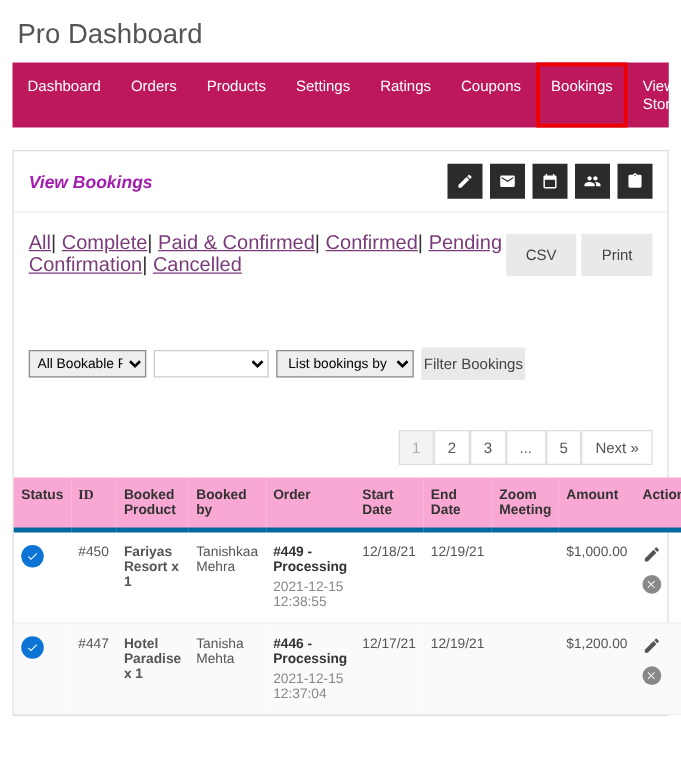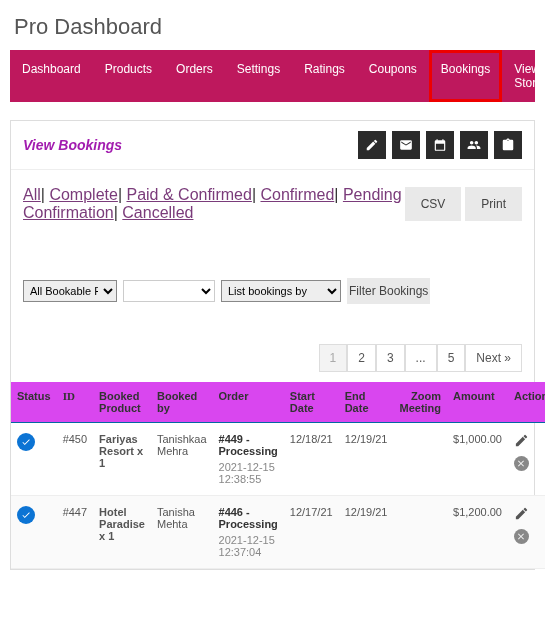--- a/index.html
+++ b/index.html
@@ -16,56 +16,56 @@
   .icon-btn svg { width: 14px; height: 14px; fill: #fff; }
   .filters-row { display: flex; justify-content: space-between; align-items: center; padding: 16px 12px 6px; }
   .status-links { font-size: 16px; color: #333; }
   .status-links a { color: #7a3b7a; text-decoration: underline; cursor: pointer; }
   .export-btns { display: flex; gap: 4px; }
   .grey-btn { background: #e9e9e9; border: none; padding: 10px 16px; font-size: 12px; cursor: pointer; color: #444; text-align: center; }
   .controls-row { display: flex; gap: 6px; padding: 50px 12px 10px; align-items: center; }
   select { border: 1px solid #888; background: #eee; font-size: 11px; padding: 2px 2px; height: 22px; }
   .sel1 { width: 94px; }
   .sel2 { width: 92px; background: #fff; border: 1px solid #ccc; }
-  .sel3 { width: 120px; }
+  .sel3 { width: 110px; text-align: center; }
   .pagination { display: flex; justify-content: flex-end; gap: 0; padding: 30px 12px 10px; }
   .pg { border: 1px solid #ddd; padding: 6px 10px; font-size: 12px; color: #555; cursor: pointer; background: #fff; }
   .pg.cur { background: #f3f3f3; color: #aaa; }
   table { width: 100%; border-collapse: collapse; font-size: 11px; }
-  thead th { text-align: left; background: #d946ef; padding: 8px 6px; font-weight: 700; color: #333; vertical-align: top; border-bottom: 1px solid #0369a1; }
+  thead th { text-align: left; background: #f9a8d4; padding: 8px 6px; font-weight: 700; color: #333; vertical-align: top; border-bottom: 4px solid #0369a1; }
   tbody td { padding: 10px 6px; vertical-align: top; border-bottom: 1px solid #eee; color: #555; }
   tbody tr.alt { background: #fafafa; }
   .status-dot { width: 18px; height: 18px; border-radius: 50%; background: #0c74d4; display: inline-flex; align-items: center; justify-content: center; }
   .status-dot svg { width: 10px; height: 10px; fill: #fff; }
   .order-cell b { color: #333; }
   .order-date { color: #888; margin-top: 4px; display: block; }
   .action-ic { display: flex; flex-direction: column; gap: 6px; align-items: flex-start; }
   .action-ic svg { width: 15px; height: 15px; fill: #555; cursor: pointer; }
   .xcircle { width: 15px; height: 15px; border-radius: 50%; background: #888; display: inline-flex; align-items: center; justify-content: center; }
   .xcircle svg { width: 9px; height: 9px; fill: #fff; }
   .col-status { width: 44px; }
   .col-id { width: 46px; font-family: Liberation Serif, serif; }
   .col-prod { width: 52px; }
   .col-by { width: 52px; }
   .col-order { width: 56px; }
   .col-sdate { width: 50px; }
   .col-edate { width: 50px; }
-  .col-zoom { width: 48px; text-align: right; }
+  .col-zoom { width: 48px; }
   .col-amt { width: 48px; }
   .col-act { width: 48px; }
 </style>
 </head>
 <body>
 
 <div class="page-title">Pro Dashboard</div>
 
 <div class="top-nav">
   <div class="nav-item">Dashboard</div>
+  <div class="nav-item">Orders</div>
   <div class="nav-item">Products</div>
-  <div class="nav-item">Orders</div>
   <div class="nav-item">Settings</div>
   <div class="nav-item">Ratings</div>
   <div class="nav-item">Coupons</div>
   <div class="nav-item active">Bookings</div>
   <div class="nav-item">View Store</div>
 </div>
 
 <div class="panel">
   <div class="panel-header">
     <div class="panel-title">View Bookings</div>

